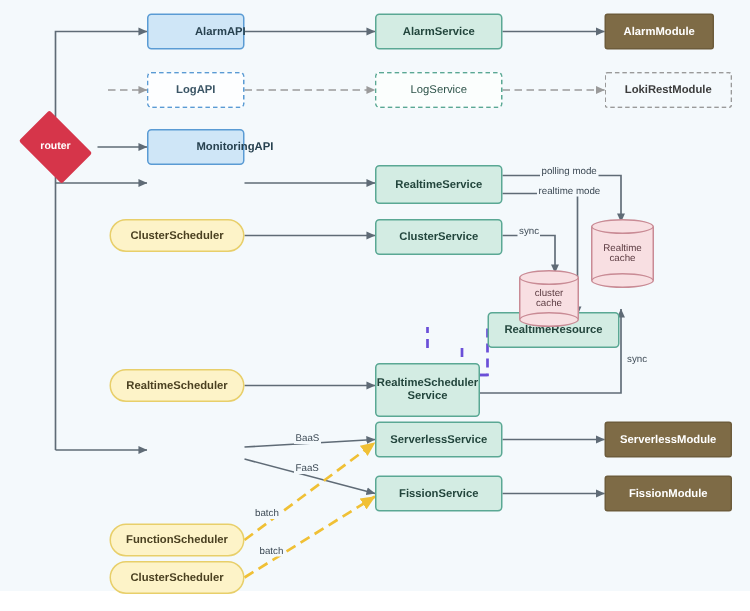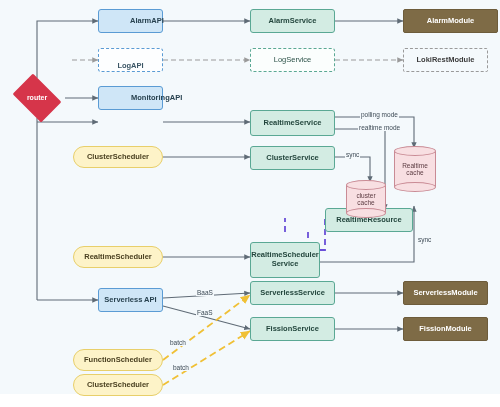--- a/index.html
+++ b/index.html
@@ -115,28 +115,25 @@
   </svg>
 
   <div class="node diamond" style="left:9px;top:78px;">
     <div class="shape"></div>
     <span class="lbl">router</span>
   </div>
 
   <div class="node api" style="left:98px;top:9px;width:65px;height:24px;padding-left:31px;">
     <span class="lbl">AlarmAPI</span>
   </div>
-  <div class="node api-dashed" style="left:98px;top:48px;width:65px;height:24px;align-items:flex-end;">
+  <div class="node api-dashed" style="left:98px;top:48px;width:65px;height:24px;">
     <span class="lbl">LogAPI</span>
   </div>
   <div class="node api" style="left:98px;top:86px;width:65px;height:24px;padding-left:32px;">
     <span class="lbl">MonitoringAPI</span>
-  </div>
-  <div class="node api" style="left:98px;top:288px;width:65px;height:24px;">
-    <span class="lbl">Serverless API</span>
   </div>
 
   <div class="node sched" style="left:73px;top:146px;width:90px;height:22px;">
     <span class="lbl">ClusterScheduler</span>
   </div>
   <div class="node sched" style="left:73px;top:246px;width:90px;height:22px;">
     <span class="lbl">RealtimeScheduler</span>
   </div>
   <div class="node sched" style="left:73px;top:349px;width:90px;height:22px;">
     <span class="lbl">FunctionScheduler</span>
@@ -189,21 +186,21 @@
     <div class="bot"></div>
     <div class="top"></div>
     <div class="lbl">
       <span style="display:block">
         <span>Realtime</span><br>
         <span>cache</span>
       </span>
     </div>
   </div>
 
-  <div class="node mod" style="left:403px;top:9px;width:95px;height:24px;">
+  <div class="node mod" style="left:403px;top:9px;width:73px;height:24px;">
     <span class="lbl">AlarmModule</span>
   </div>
   <div class="node mod-dashed" style="left:403px;top:48px;width:85px;height:24px;">
     <span class="lbl">LokiRestModule</span>
   </div>
   <div class="node mod" style="left:403px;top:281px;width:85px;height:24px;">
     <span class="lbl">ServerlessModule</span>
   </div>
   <div class="node mod" style="left:403px;top:317px;width:85px;height:24px;">
     <span class="lbl">FissionModule</span>

